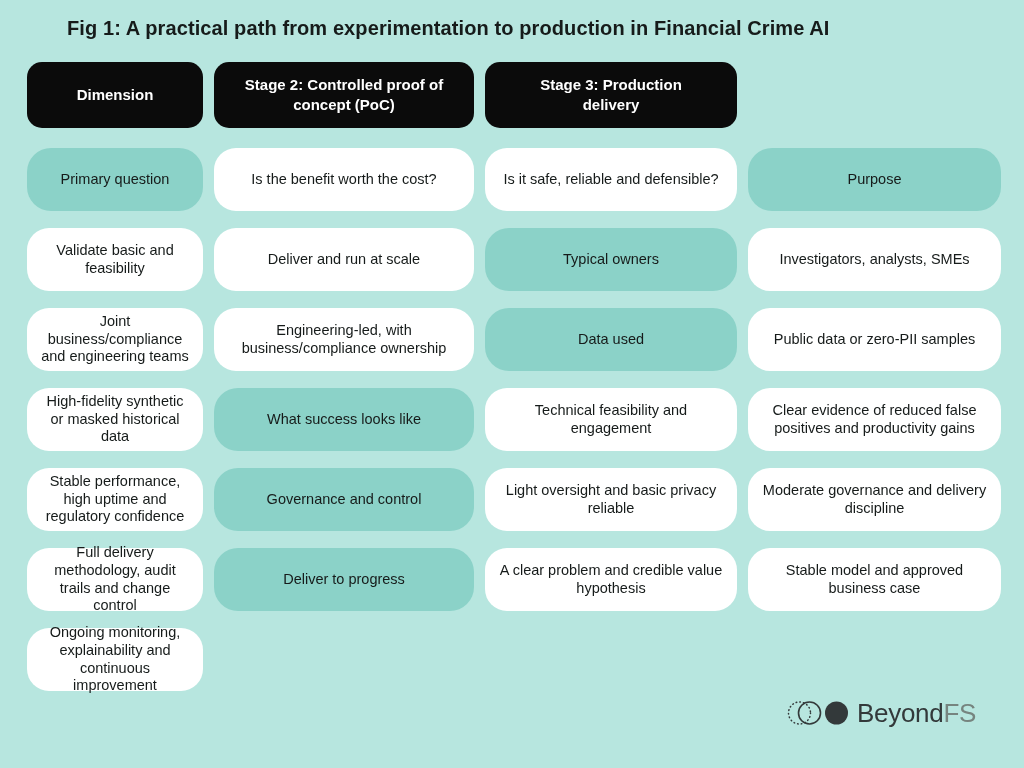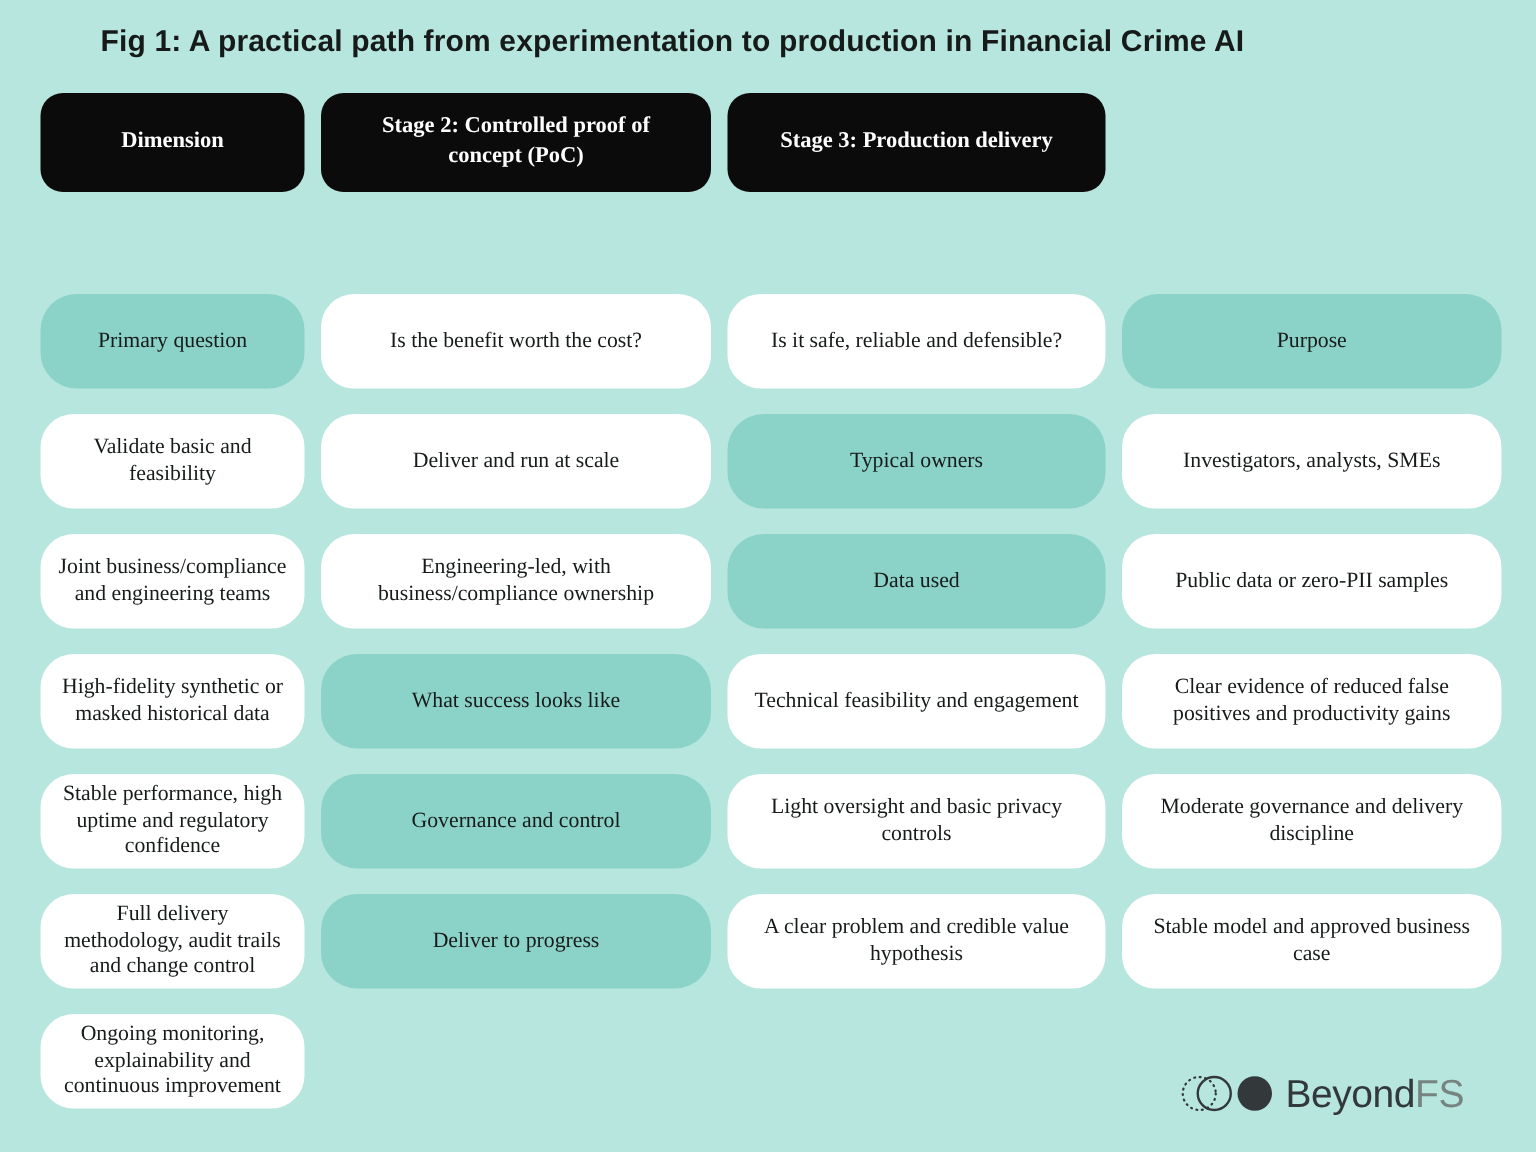--- a/index.html
+++ b/index.html
@@ -20,24 +20,23 @@
     letter-spacing: 0.1px;
     color: var(--text, #161b1a);
     margin-left: 32px;
   }
   .thead, .tbody {
     position: absolute;
     left: 27px;
     display: grid;
     grid-template-columns: 176px 260px 252px 253px;
     column-gap: 11px;
-    font-family: Liberation Serif, serif;
   }
   .thead { top: 62px; }
-  .tbody { top: 148px; row-gap: 17px; grid-auto-rows: 63px; margin-top: 48px; }
+  .tbody { top: 148px; row-gap: 17px; grid-auto-rows: 63px; }
   .th {
     height: 66px;
     background: var(--header_bg, #0b0b0b);
     color: var(--header_text, #ffffff);
     border-radius: 15px;
     display: flex;
     align-items: center;
     justify-content: center;
     text-align: center;
     font-size: 15px;
@@ -63,21 +62,21 @@
     align-items: center;
     justify-content: center;
     text-align: center;
     font-size: 14.5px;
     line-height: 1.24;
     padding: 0 12px;
   }
   .logo {
     position: absolute;
     right: 48px;
-    bottom: 22px;
+    bottom: 38px;
     display: flex;
     align-items: center;
     gap: 8px;
     color: var(--logo_dark, #33393a);
   }
   .logo-mark { display: block; }
   .brand {
     font-size: 26px;
     font-weight: 500;
     letter-spacing: -0.3px;
@@ -115,21 +114,21 @@
   <div class="rowlabel">Data used</div>
   <div class="cell">Public data or zero-PII samples</div>
   <div class="cell">High-fidelity synthetic or masked historical data</div>
 
   <div class="rowlabel">What success looks like</div>
   <div class="cell">Technical feasibility and engagement</div>
   <div class="cell">Clear evidence of reduced false positives and productivity gains</div>
   <div class="cell">Stable performance, high uptime and regulatory confidence</div>
 
   <div class="rowlabel">Governance and control</div>
-  <div class="cell">Light oversight and basic privacy controls</div>
+  <div class="cell">Light oversight and basic privacy reliable</div>
   <div class="cell">Moderate governance and delivery discipline</div>
   <div class="cell">Full delivery methodology, audit trails and change control</div>
 
   <div class="rowlabel">Deliver to progress</div>
   <div class="cell">A clear problem and credible value hypothesis</div>
   <div class="cell">Stable model and approved business case</div>
   <div class="cell">Ongoing monitoring, explainability and continuous improvement</div>
 </div>
 
 <div class="logo">

